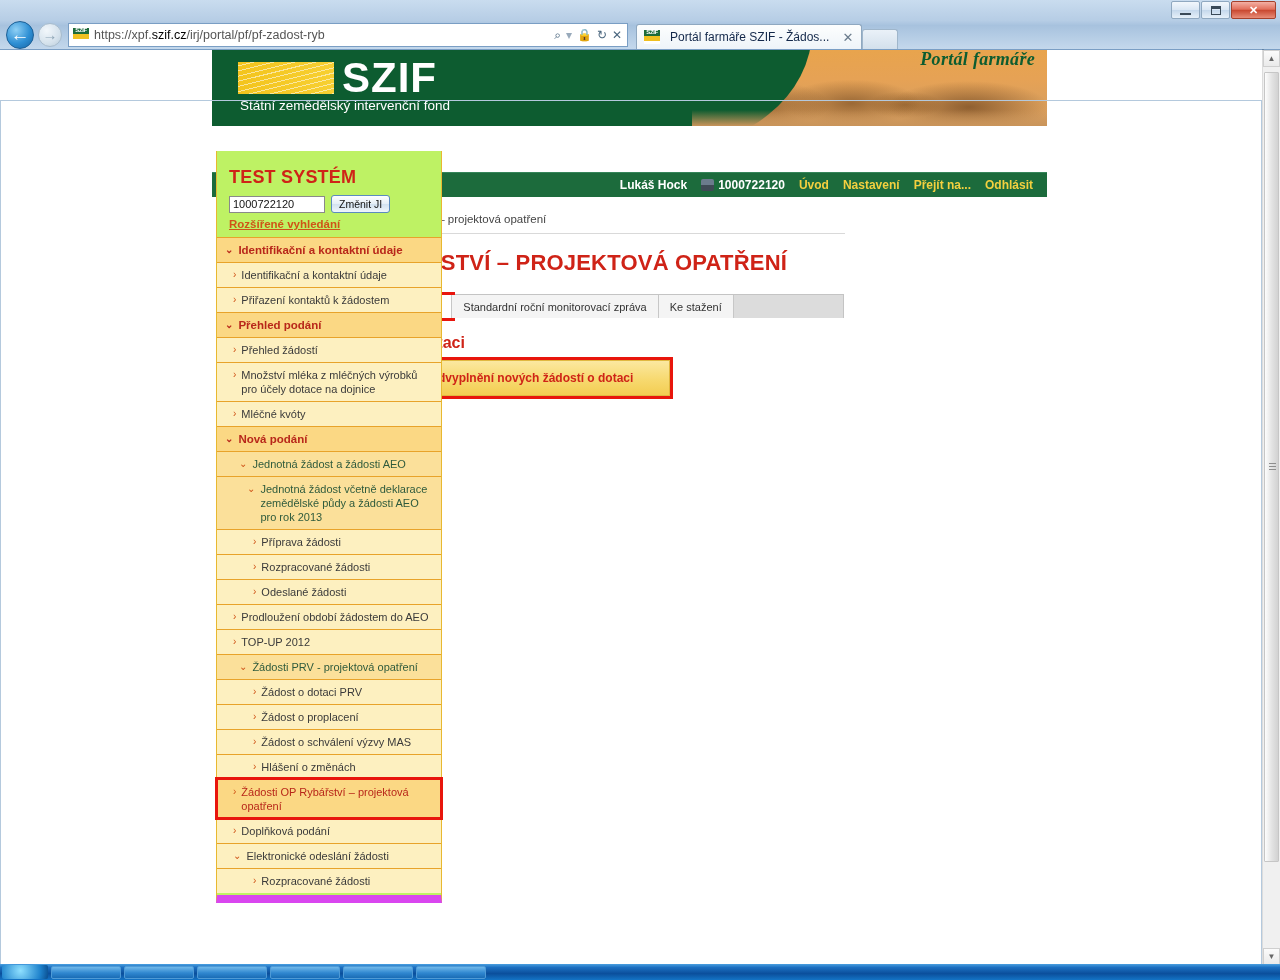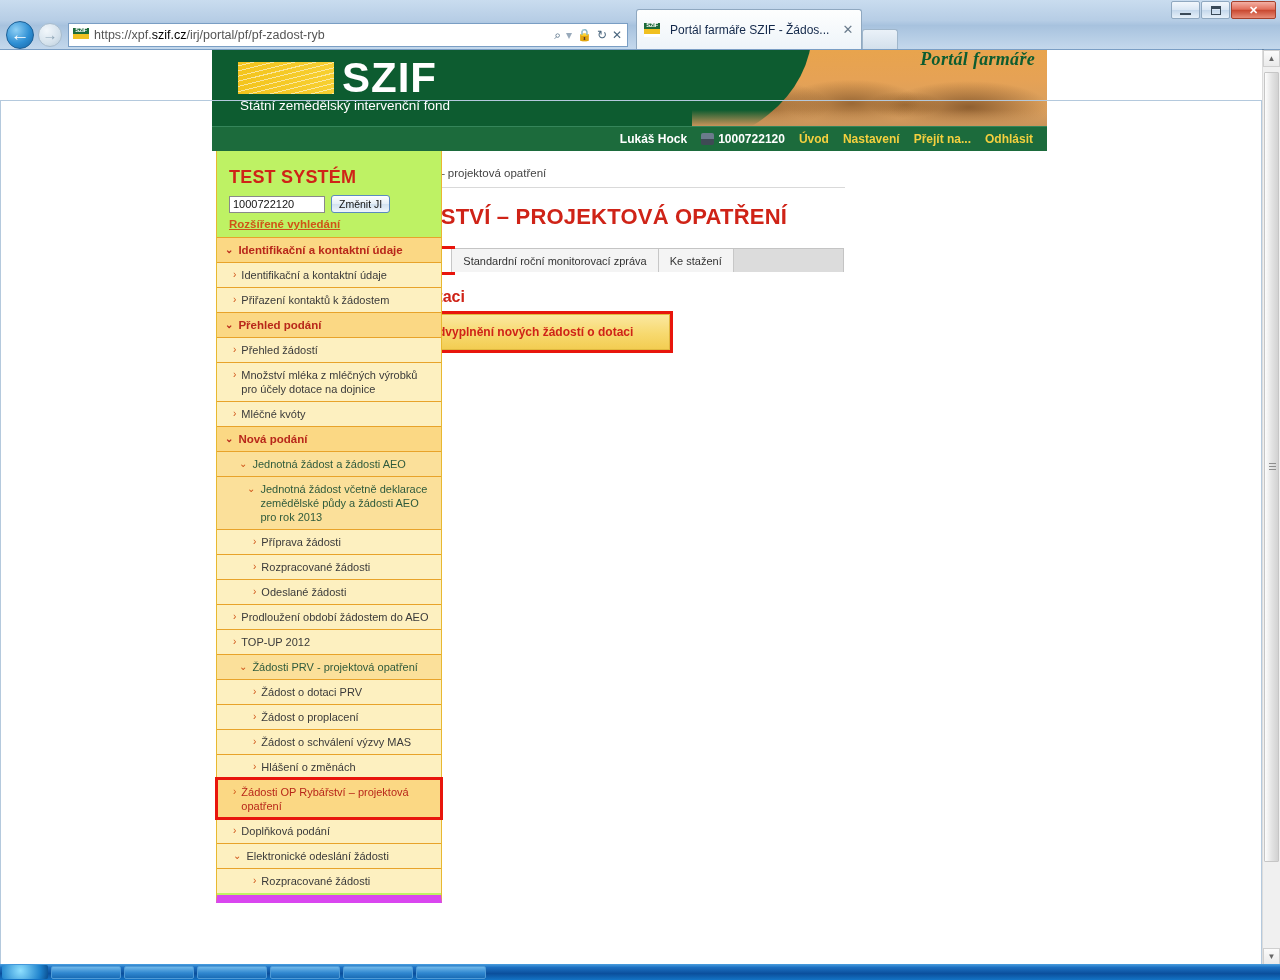--- a/index.html
+++ b/index.html
@@ -70,21 +70,21 @@
     font-size:6px; color:#fff; font-weight:bold; text-align:center; letter-spacing:-0.4px;
   }
   .url{ font-size:12.5px; color:#555; white-space:nowrap; overflow:hidden; }
   .url b{ color:#000; font-weight:normal; }
   .url .dom{ color:#000; }
   .addr-icons{ margin-left:auto; display:flex; align-items:center; gap:5px; padding-right:3px; color:#4a667e; font-size:12px;}
   .addr-icons .sep{ color:#9ab; }
 
   .tabstrip{ position:absolute; left:636px; top:3px; height:26px; display:flex; align-items:flex-end;}
   .tab{
-    height:40px; min-width:190px; padding:0 8px 0 5px;
+    height:25px; min-width:190px; padding:0 8px 0 5px;
     background:linear-gradient(to bottom,#fdfefe 0%,#eef4f9 100%);
     border:1px solid #8fa8c0; border-bottom:none;
     border-radius:3px 3px 0 0;
     display:flex; align-items:center; gap:5px;
     font-size:12px; color:#13284a;
   }
   .tab .close-x{ margin-left:auto; color:#6a7b8c; font-size:13px; padding-left:8px;}
   .newtab{
     width:36px; height:20px;
     background:linear-gradient(to bottom,#eaf1f8 0%,#d3e0ec 100%);
@@ -144,21 +144,21 @@
   .logo-sub{
     position:absolute; left:28px; top:48px;
     font-size:13.5px; color:#fff;
   }
 
   .topnav{
     position:relative; width:835px; height:25px;
     background:#1c6b3c;
     border-top:1px solid #35855a;
     display:flex; align-items:center; justify-content:flex-end;
-    padding-right:14px; gap:14px;
+    padding-right:14px; gap:14px;margin-top:46px;
   }
   .topnav .item{ font-size:12px; color:#f4d03f; font-weight:bold; white-space:nowrap;}
   .topnav .user{ color:#fff; font-weight:bold; font-size:12px; display:flex; align-items:center; gap:4px;}
   .mini-ico{
     width:13px; height:12px; flex:none; display:inline-block;
     background:linear-gradient(to bottom,#c98b4e 0%,#c98b4e 35%,#3d6fa8 35%,#2b5party 36%,#2b5a8c 100%);
     border-radius:3px 3px 0 0;
   }
   .mini-ico2{
     width:13px; height:12px; flex:none; display:inline-block;

